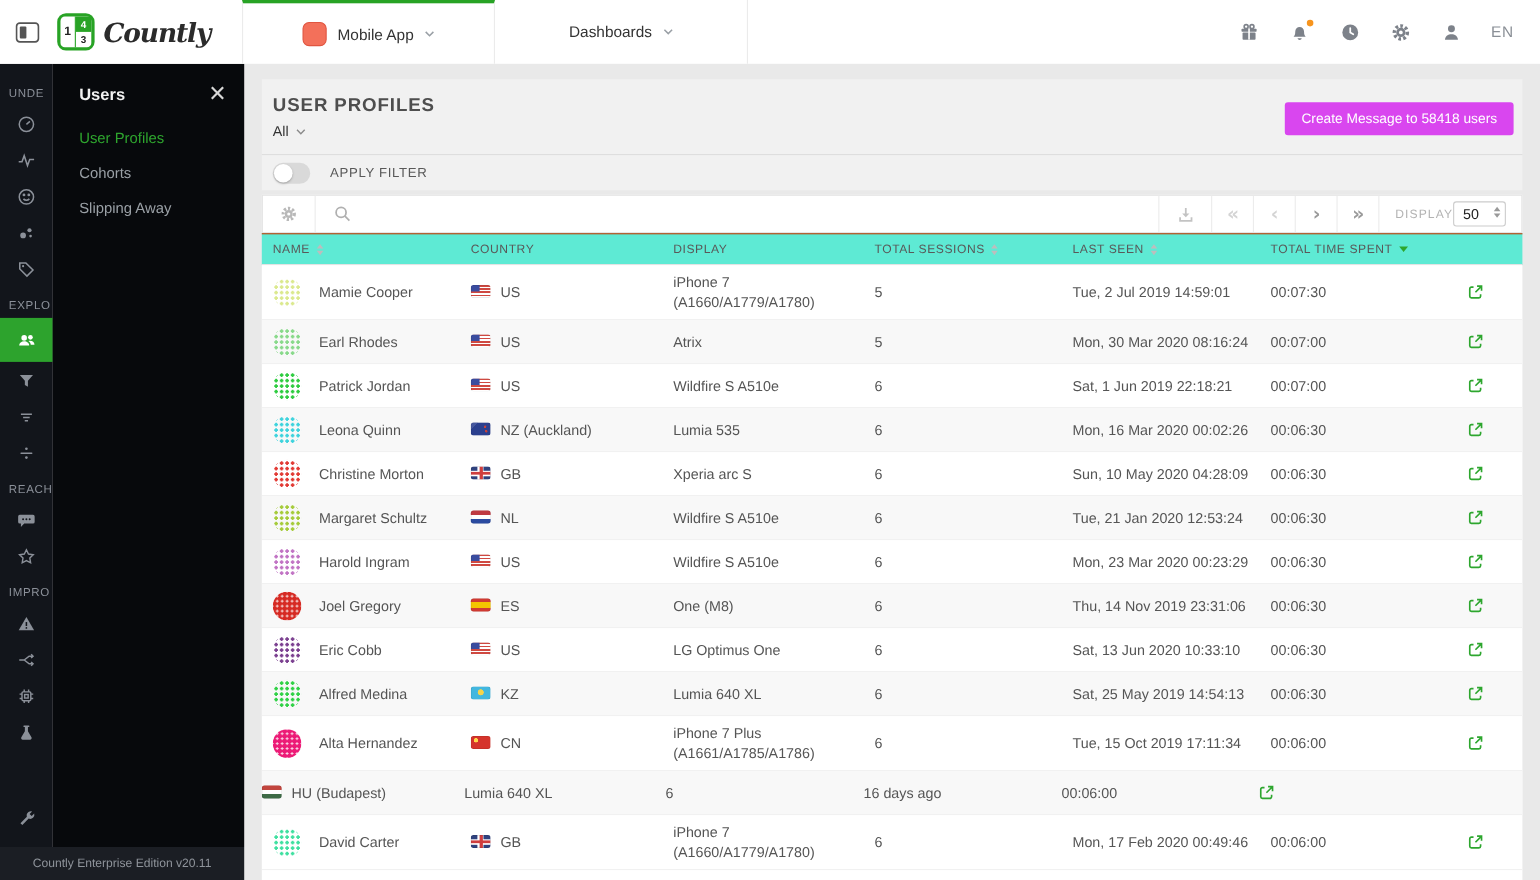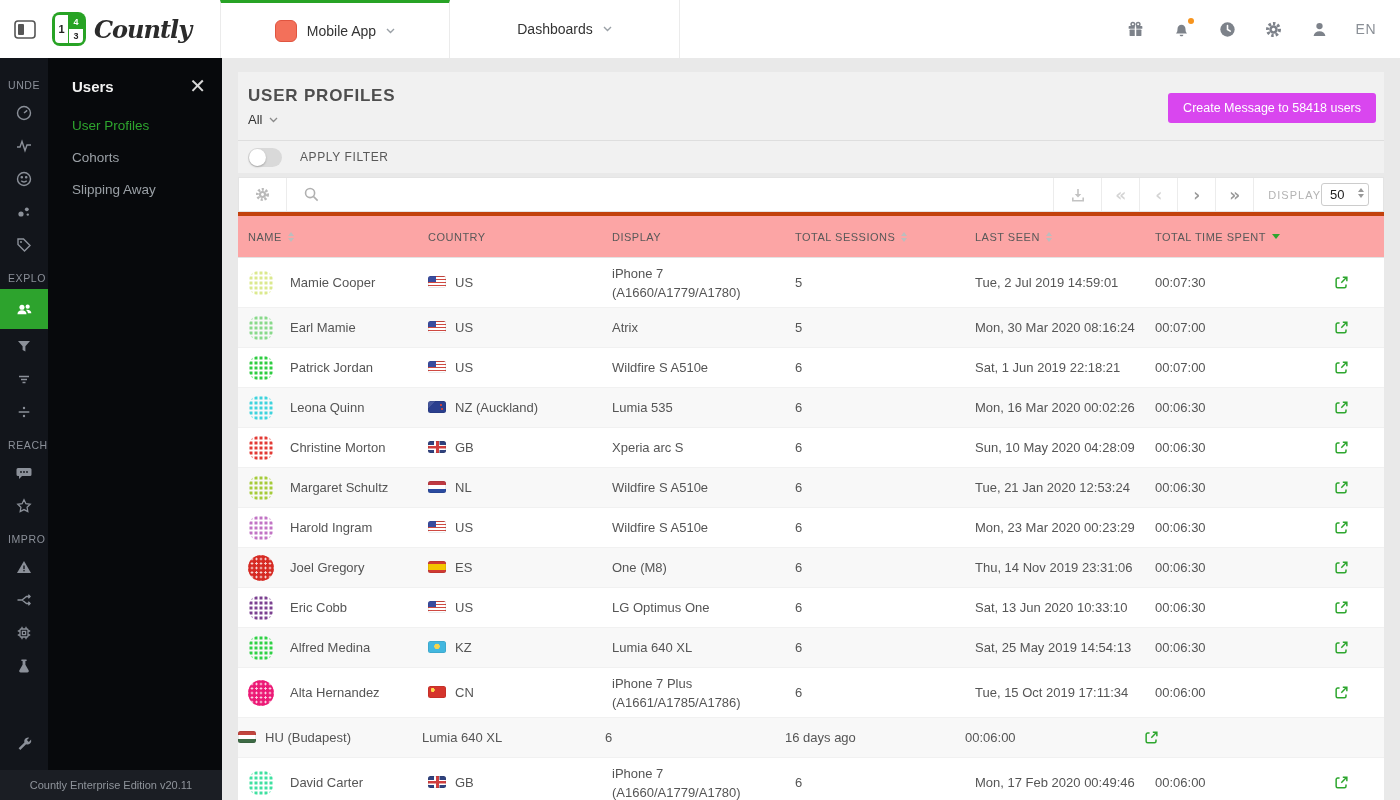--- a/index.html
+++ b/index.html
@@ -64,21 +64,21 @@
   .pag.dis { color:#d4d4d4; }
   .pag.en { color:#9a9a9a; }
   .display-group { display:flex; align-items:center; gap:0; border-left:1px solid #ececec; padding:0 14px; }
   .display-label { font-size:11px; color:#b3b3b3; letter-spacing:1px; }
   .display-input-wrap { position:relative; }
   .display-input { width:48px; height:23px; border:1px solid #ccc; border-radius:3px; font-size:13px; color:#222; padding:0 16px 0 8px; font-family:"Liberation Sans", sans-serif; }
   .spinner { position:absolute; right:5px; top:5px; display:flex; flex-direction:column; gap:2px; }
   .spin-up { width:0; height:0; border-left:3.5px solid transparent; border-right:3.5px solid transparent; border-bottom:4px solid #999; }
   .spin-down { width:0; height:0; border-left:3.5px solid transparent; border-right:3.5px solid transparent; border-top:4px solid #999; }
 
-  .thead { background:#fca5a5; border-top:4px solid #c2410c; border-bottom:1px solid #e3e3e3; height:46px; display:flex; align-items:center; flex:none; }
+  .thead { background:#5eead4; border-top:1px solid #c2410c; border-bottom:1px solid #e3e3e3; height:29px; display:flex; align-items:center; flex:none; }
   .th { font-size:11px; color:#595959; letter-spacing:0.5px; display:flex; align-items:center; gap:6px; }
   .sort-both { display:flex; flex-direction:column; gap:2px; }
   .sort-both i { display:block; width:0; height:0; border-left:3.5px solid transparent; border-right:3.5px solid transparent; }
   .sort-both .u { border-bottom:4px solid #bdbdbd; }
   .sort-both .d { border-top:4px solid #bdbdbd; }
   .sort-desc { width:0; height:0; border-left:4px solid transparent; border-right:4px solid transparent; border-top:5px solid #2da62e; }
 
   .tbody { background:#fff; flex:1; overflow:hidden; }
   .trow { display:flex; align-items:center; border-bottom:1px solid #f1f1f1; cursor:pointer; }
   .trow:nth-child(even) { background:#f8f8f8; }
@@ -422,21 +422,21 @@
                 <path d="M5.2 2.8H3.4A1.4 1.4 0 0 0 2 4.2v6.4A1.4 1.4 0 0 0 3.4 12h6.4a1.4 1.4 0 0 0 1.4-1.4V8.8"></path>
                 <path d="M8.2 2h3.8v3.8M11.6 2.4L6.8 7.2"></path>
               </svg>
       </span>
     </div>
   </div>
 
   <div class="trow" style="min-height: 40px;">
     <div class="c-name">
       <span class="avatar dots" style="--c: #88d98a;"></span>
-      <span class="cell-text">Earl Mamie</span>
+      <span class="cell-text">Earl Rhodes</span>
     </div>
     <div class="c-country">
       <span class="flag flag-us"></span>
       <span class="cell-text">US</span>
     </div>
     <div class="c-device"><span class="cell-text">Atrix</span></div>
     <div class="c-sess"><span class="cell-text">5</span></div>
     <div class="c-seen"><span class="cell-text">Mon, 30 Mar 2020 08:16:24</span></div>
     <div class="c-time"><span class="cell-text">00:07:00</span></div>
     <div class="c-act">

